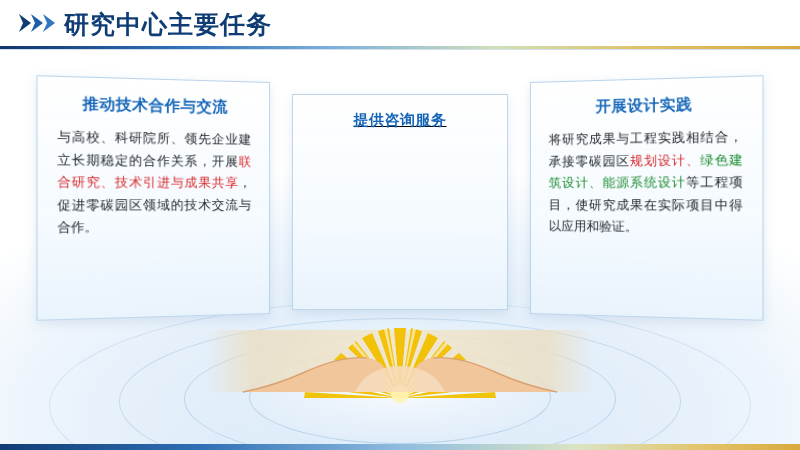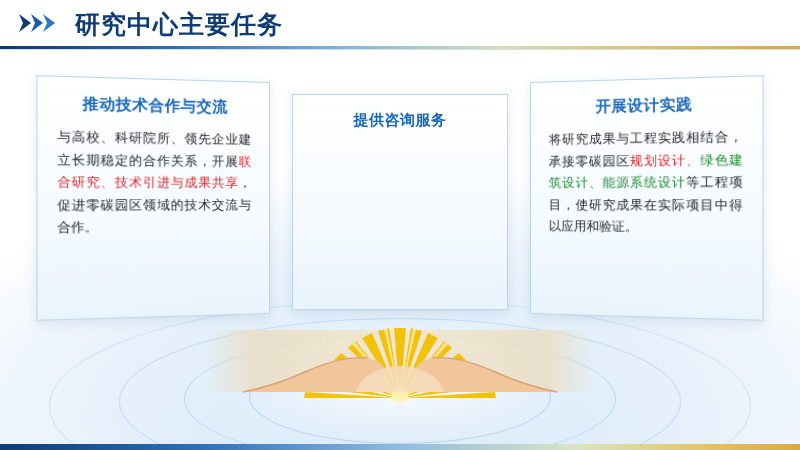--- a/index.html
+++ b/index.html
@@ -56,21 +56,21 @@
   .header-arrows {
     position: absolute;
     left: 18px;
     top: 12px;
     display: flex;
     gap: 2px;
   }
   .header-arrows svg { display: block; }
   .header-title {
     position: absolute;
-    left: 75px;
+    left: 64px;
     top: 8px;
     font-size: 25px;
     font-weight: bold;
     color: #0f3c74;
     letter-spacing: 1px;
     white-space: nowrap;
   }
   .header-rule {
     position: absolute;
     left: 0;
@@ -111,20 +111,21 @@
     height: 232px;
     top: 10px;
     transform: perspective(700px) rotateY(10deg);
     transform-origin: right center;
   }
   .panel.center {
     left: 292px;
     width: 216px;
     height: 216px;
     top: 22px;
+    text-decoration: underline;
   }
   .panel.right {
     left: 530px;
     width: 224px;
     height: 232px;
     top: 10px;
     transform: perspective(700px) rotateY(-10deg);
     transform-origin: left center;
   }
   .panel-title {

